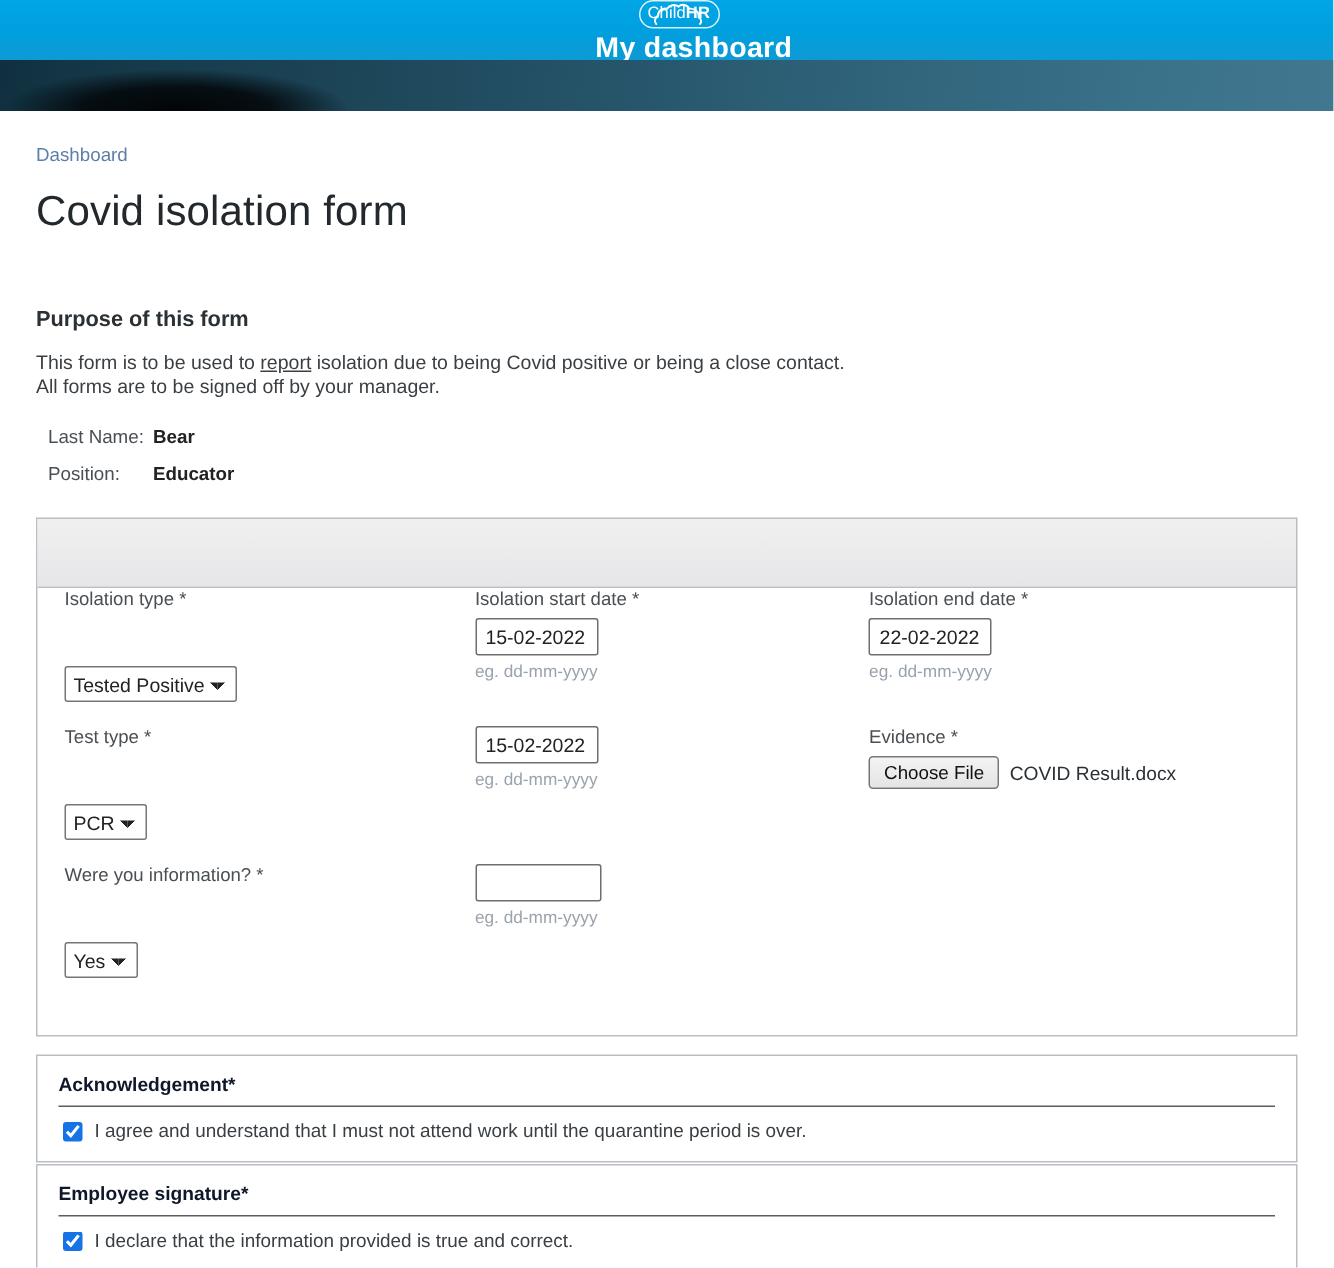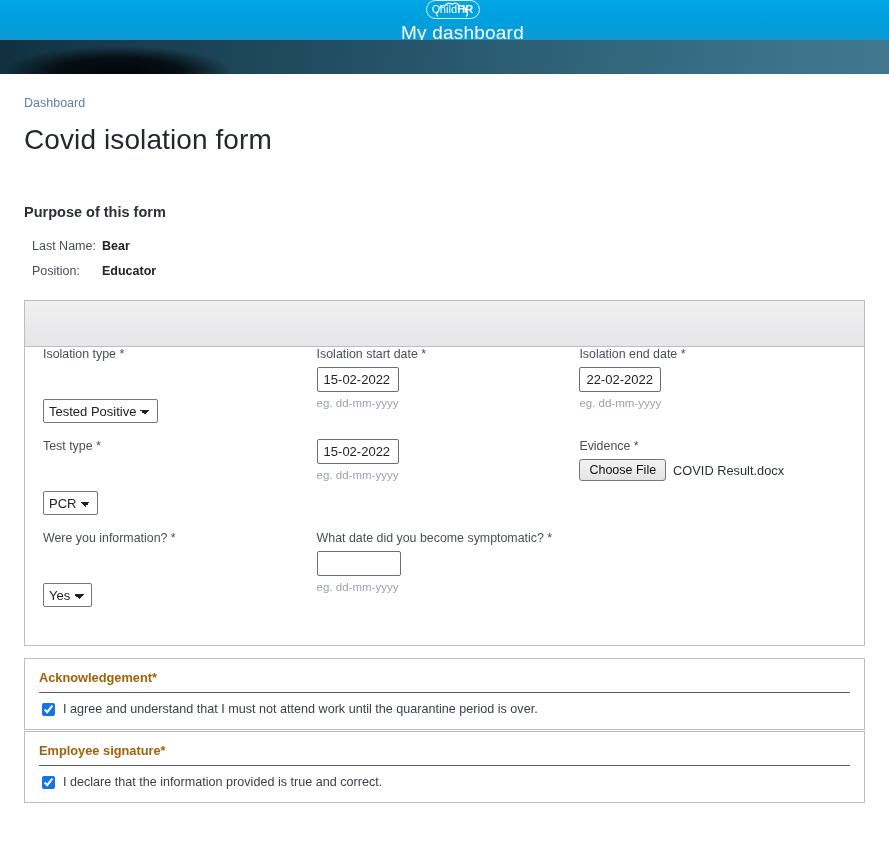--- a/index.html
+++ b/index.html
@@ -40,21 +40,21 @@
     position: relative; z-index: 2;
     font-size: 11px; line-height: 19px;
     color: #ffffff; letter-spacing: .1px;
     margin-bottom: 3px;
   }
   .logo-text b { font-weight: bold; }
   .topbar-title {
     margin-left: 36px;
     font-size: 19px;
     color: #ffffff;
-    font-weight: normal;
+    font-weight: bold;
     letter-spacing: .2px;
   }
 
   
   .banner {
     position: relative;
     height: 34px;
     overflow: hidden;
     background:
       radial-gradient(ellipse 210px 46px at 105px 46px, rgba(0,0,0,.95) 0%, rgba(0,0,0,.75) 38%, rgba(0,0,0,0) 72%),
@@ -216,21 +216,21 @@
   .subpanel {
     margin-top: 0;
     border: 1px solid #b9bdc4;
     background: #fff;
     padding: 11px 14px 13px 14px;
   }
   .subpanel + .subpanel { margin-top: 1px; }
   .subpanel-title {
     font-size: 12.8px;
     font-weight: bold;
-    color: #a16207;
+    color: #0f172a;
     padding-bottom: 7px;
     border-bottom: 1px solid #585d62;
   }
   .check-row {
     display: flex; align-items: center;
     margin-top: 9px;
   }
   input.ui-check {
     width: 13px; height: 13px;
     margin: 0 8px 0 3px;
@@ -261,20 +261,24 @@
 </div>
 
 <div class="page">
 
   <div class="breadcrumb">Dashboard</div>
 
   <h1 class="page-title">Covid isolation form</h1>
 
   <h2 class="section-title">Purpose of this form</h2>
 
+  <div class="purpose">
+    <span>This form is to be used to </span><a>report</a><span> isolation due to being Covid positive or being a close contact.</span><br>
+    <span>All forms are to be signed off by your manager.</span>
+  </div>
 
   <div class="person">
     <div class="person-row">
       <div class="person-label">Last Name:</div>
       <div class="person-value">Bear</div>
     </div>
     <div class="person-row">
       <div class="person-label">Position:</div>
       <div class="person-value">Educator</div>
     </div>
@@ -340,21 +344,20 @@
         <div class="col col-1">
           <div class="field">
             <label class="field-label">Were you information? *</label>
             <select class="ui-select">
               <option>Yes</option>
             </select>
           </div>
         </div>
         <div class="col col-2">
           <div class="field">
-            <label class="field-label">What date did you become symptomatic? *</label>
             <input class="ui-date empty" type="text" value="" style="">
             <div class="hint">eg. dd-mm-yyyy</div>
           </div>
         </div>
         <div class="col col-3"></div>
       </div>
 
     </div>
   </div>
 

